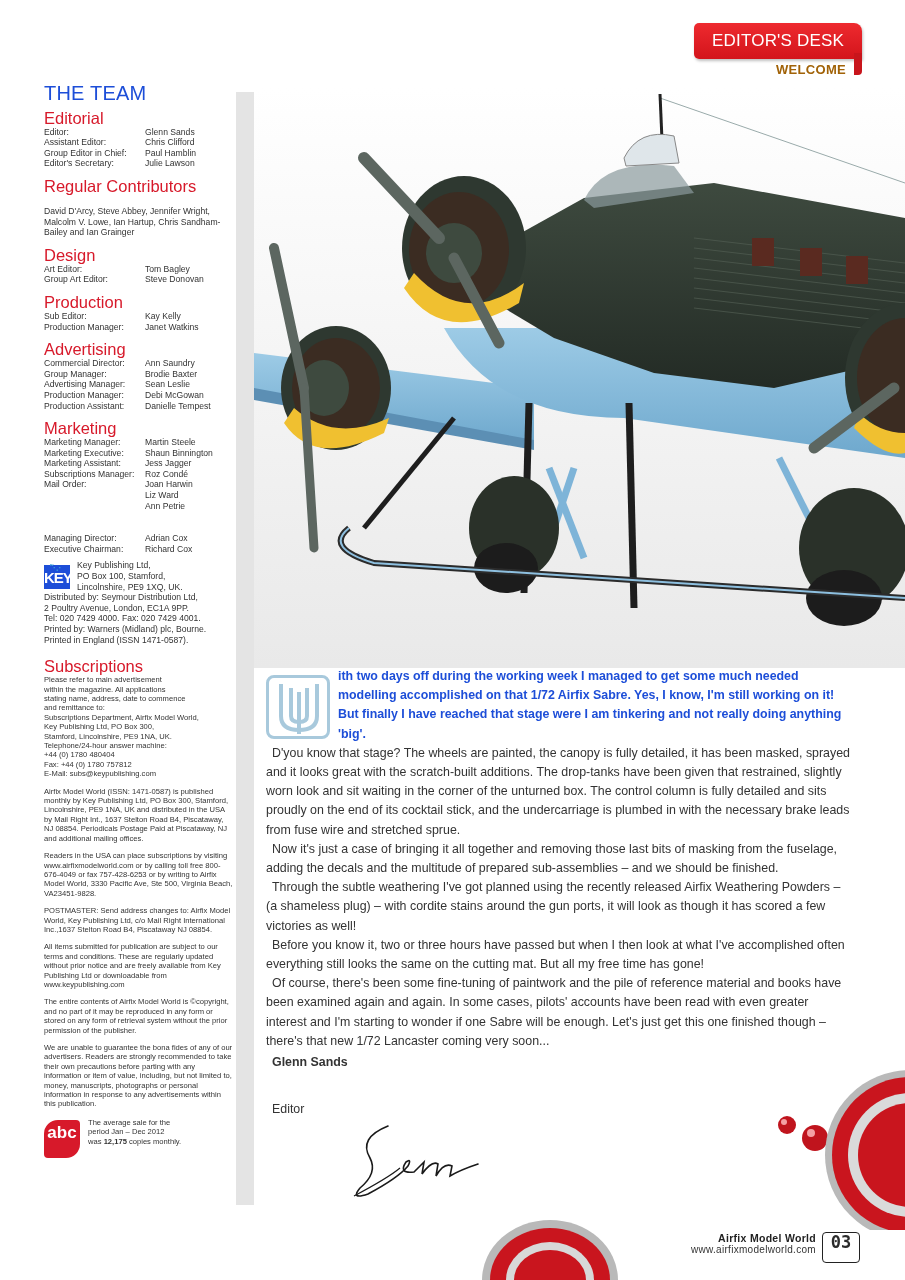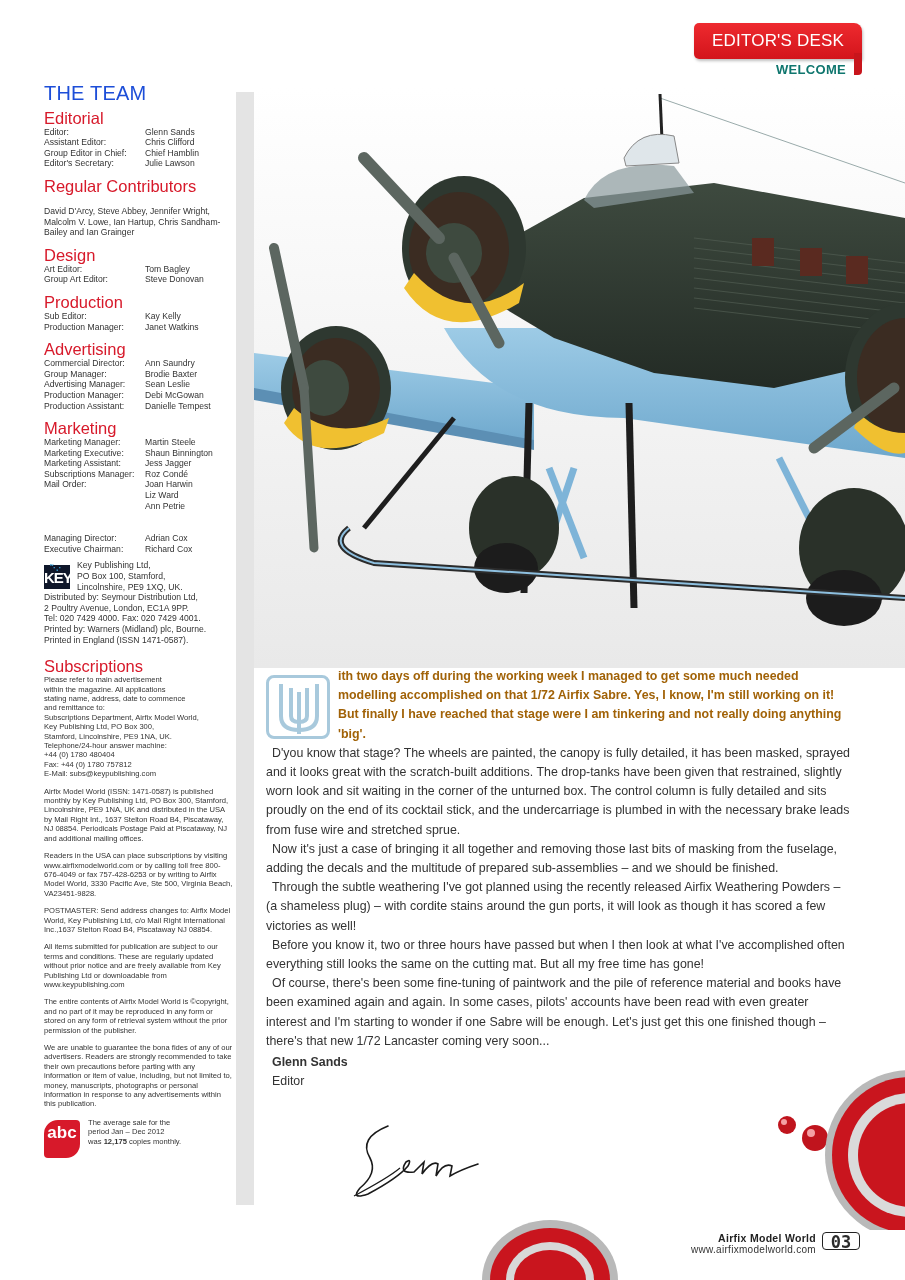--- a/index.html
+++ b/index.html
@@ -7,62 +7,62 @@
   body { position: relative; font-family: "Liberation Sans", sans-serif; color: #2b2b2b; }
 
   
   .badge { position: absolute; top: 23px; left: 694px; width: 168px; height: 52px; }
   .badge-red { position: absolute; top: 0; left: 0; width: 168px; height: 36px;
     background: linear-gradient(180deg, #ee2a2f 0%, #d3141b 100%);
     border-radius: 5px 8px 0 5px; box-shadow: 1px 2px 3px rgba(0,0,0,0.25); padding-left: 48px; }
   .badge-red::after { content: ""; position: absolute; right: 0; top: 30px; width: 8px; height: 22px;
     background: #c8151c; border-radius: 0 0 4px 0; }
   .badge-title { position: absolute; top: 8px; left: 18px; color: #fff; font-size: 17px; letter-spacing: 0.2px; }
-  .badge-sub { position: absolute; top: 39px; right: 16px; color: #0f766e; font-weight: bold; font-size: 13px; letter-spacing: 0.3px; }
+  .badge-sub { position: absolute; top: 39px; right: 16px; color: #a16207; font-weight: bold; font-size: 13px; letter-spacing: 0.3px; }
 
   
   .sidebar { position: absolute; top: 88px; left: 44px; width: 190px; font-size: 8.6px; line-height: 10.6px; color: #333; }
   .team-title { font-size: 20px; color: #1d4ed8; font-weight: normal; letter-spacing: 0.2px; margin-bottom: 10px; }
   .sec-title { color: #d7192a; font-size: 16.5px; line-height: 18px; margin-top: 4px; }
   .row { display: flex; justify-content: center; }
   .row .role { width: 101px; }
   .row .name { flex: 1; }
   .para { margin-top: 11px; }
   .key-block { display: flex; align-items: flex-start; margin-top: 6px; }
-  .key-logo { width: 26px; height: 24px; background: #0f172a; color: #fff; font-weight: bold; font-size: 15px;
+  .key-logo { width: 26px; height: 24px; background: #1d4ed8; color: #fff; font-weight: bold; font-size: 15px;
     line-height: 26px; text-align: center; letter-spacing: -1px; margin-right: 7px; margin-top: 5px; position: relative; }
   .key-logo::before { content: "˜·.·"; position: absolute; top: -10px; left: 6px; color: #3aa0d6; font-size: 9px; letter-spacing: 0; }
   .smallp { font-size: 7.6px; line-height: 9.4px; margin-top: 8px; }
   .abc-block { display: flex; align-items: flex-start; margin-top: 9px; }
   .abc-logo { width: 36px; height: 38px; background: #d7192a; color: #fff; font-size: 17px; font-weight: bold;
     line-height: 25px; text-align: center; border-radius: 14px 4px 14px 4px; margin-right: 8px; margin-top: 2px; }
   .abc-text { font-size: 7.6px; line-height: 9.4px; }
 
   .divider-bar { position: absolute; top: 92px; left: 236px; width: 18px; height: 1113px; background: #e4e4e4; }
 
   
   .photo { position: absolute; top: 88px; left: 254px; width: 651px; height: 580px; overflow: hidden;
     background: linear-gradient(180deg, #ffffff 0%, #fbfbfb 70%, #eeeeee 100%); }
 
   
   .article { position: absolute; top: 667px; left: 266px; width: 586px; font-size: 12.4px; line-height: 19.2px; color: #333; }
   .dropcap { position: absolute; top: 8px; left: 0; width: 64px; height: 64px; border: 3px solid #a8c9dc; border-radius: 8px; }
   .dropcap svg { position: absolute; left: 6px; top: 4px; }
-  .lead { margin-left: 72px; font-weight: bold; color: #a16207; }
+  .lead { margin-left: 72px; font-weight: bold; color: #1d4ed8; }
   .article p { text-indent: 6px; }
   .article p.first-para { text-indent: 0; }
   .sign-name { font-weight: bold; margin-left: 6px; margin-top: 2px; }
-  .sign-role { margin-left: 6px; }
+  .sign-role { margin-left: 6px; margin-top: 28px; }
   .signature { position: absolute; top: 1118px; left: 348px; }
 
   
   .footer { position: absolute; top: 1232px; left: 620px; width: 240px; text-align: right; }
   .footer-title { font-weight: bold; font-size: 10.5px; color: #222; margin-right: 44px; letter-spacing: 0.3px; }
   .footer-url { font-size: 10px; color: #333; margin-right: 44px; letter-spacing: 0.3px; }
-  .page-num { position: absolute; right: 0; top: 0; width: 38px; height: 18px; border: 1.5px solid #222; border-radius: 4px;
+  .page-num { position: absolute; right: 0; top: 0; width: 38px; height: 31px; border: 1.5px solid #222; border-radius: 4px;
     font-family: "DejaVu Sans Mono", monospace; font-weight: bold; font-size: 17px; line-height: 19px; text-align: center; }
 </style>
 </head>
 <body>
 
 <div class="badge">
   <div class="badge-red">
     <span class="badge-title">EDITOR'S DESK</span>
   </div>
   <span class="badge-sub">WELCOME</span>
@@ -75,21 +75,21 @@
   <div class="row">
       <span class="role">Editor:</span>
       <span class="name">Glenn Sands</span>
     </div>
   <div class="row">
       <span class="role">Assistant Editor:</span>
       <span class="name">Chris Clifford</span>
     </div>
   <div class="row">
       <span class="role">Group Editor in Chief:</span>
-      <span class="name">Chief Hamblin</span>
+      <span class="name">Paul Hamblin</span>
     </div>
   <div class="row">
       <span class="role">Editor's Secretary:</span>
       <span class="name">Julie Lawson</span>
     </div>
 
   <div class="sec-title" style="margin-top:8px">Regular Contributors</div>
   <div class="para">David D'Arcy, Steve Abbey, Jennifer Wright, Malcolm V. Lowe, Ian Hartup, Chris Sandham-Bailey and Ian Grainger</div>
 
   <div class="sec-title" style="margin-top:8px">Design</div>

